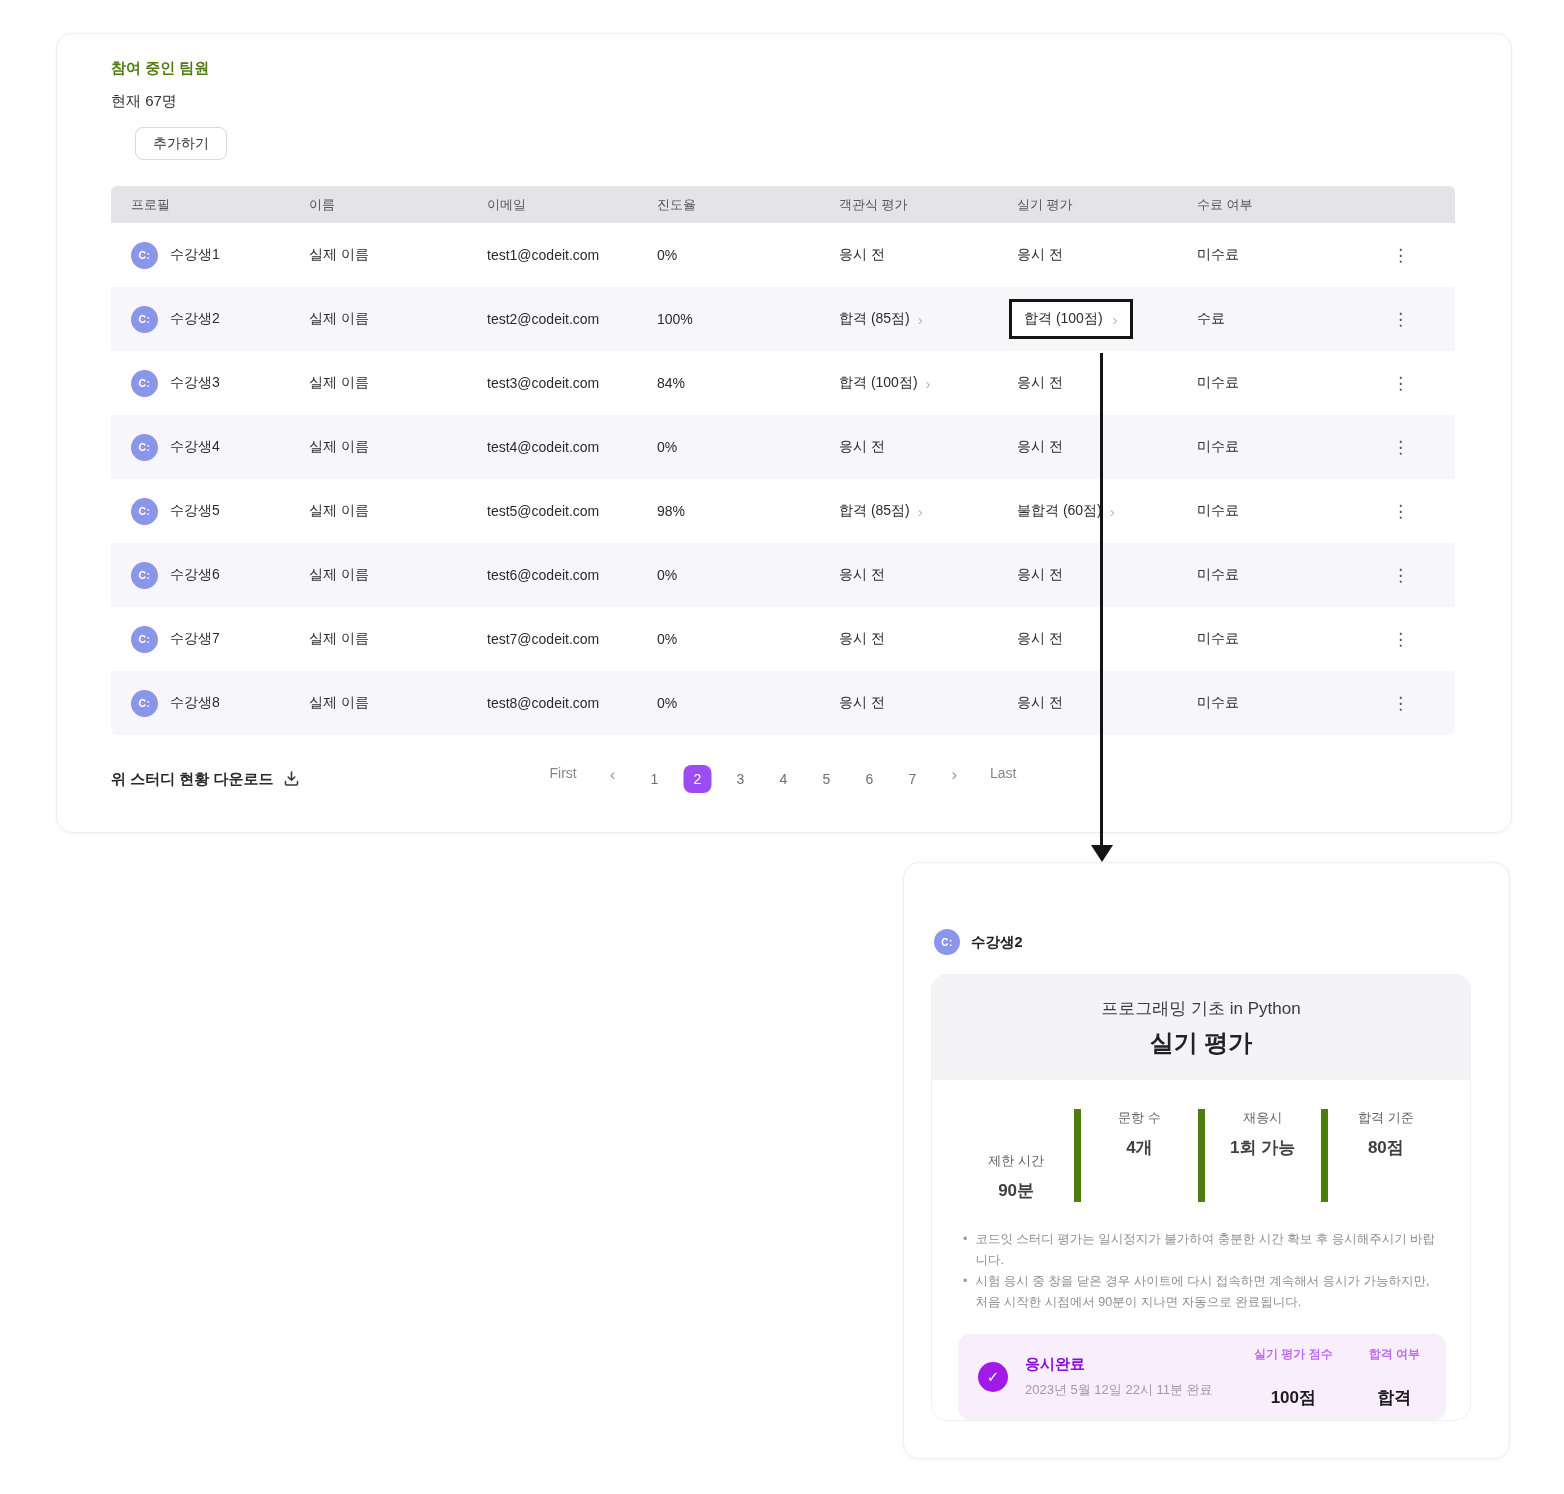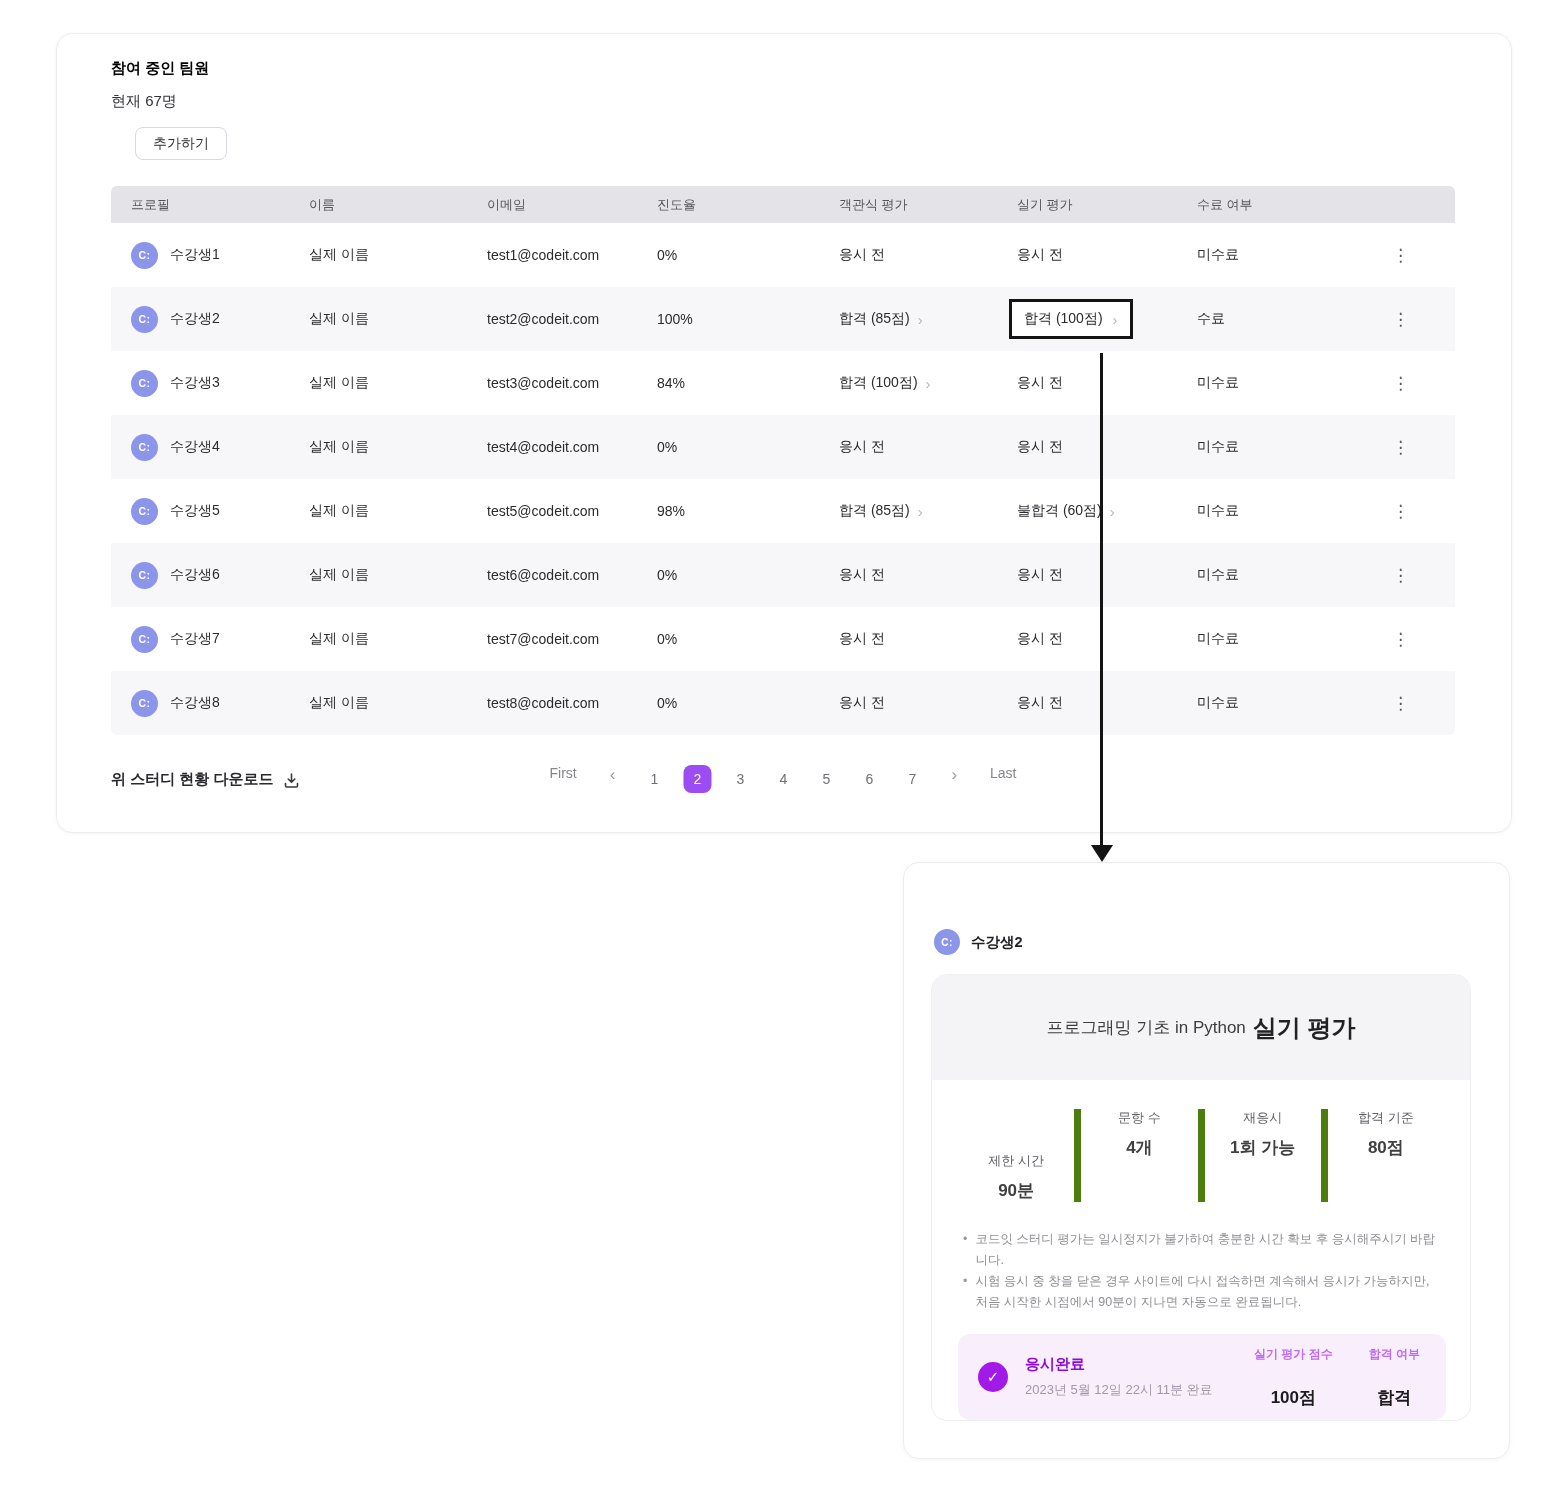--- a/index.html
+++ b/index.html
@@ -6,21 +6,21 @@
   html, body { width: 1564px; height: 1494px; background: #ffffff;
     font-family: "Liberation Sans", "DejaVu Sans", sans-serif; color: #2b2b2f; }
   #stage { position: relative; width: 1564px; height: 1494px; overflow: hidden; }
 
   .card { position: absolute; background: #fff; border: 1px solid #ededf0;
     border-radius: 16px; box-shadow: 0 1px 5px rgba(30,30,40,.04); }
 
   
   #members-card { left: 56px; top: 33px; width: 1456px; height: 800px;
     padding: 25px 56px 0 54px; }
-  .card-title { font-size: 15px; font-weight: bold; color: #000000; }
+  .card-title { font-size: 15px; font-weight: bold; color: #4d7c0f; }
   .member-count { margin-top: 14px; font-size: 15px; color: #333338; }
   .add-btn { margin-top: 16px; display: inline-flex; align-items: center;
     height: 33px; padding: 0 17px; border: 1px solid #d8d8de; border-radius: 8px;
     background: #fff; font-size: 14px; color: #2e2e33; cursor: pointer; margin-left: 24px; }
 
   .table { margin-top: 26px; border-radius: 6px; overflow: hidden; }
   .trow { display: grid;
     grid-template-columns: 198px 178px 170px 182px 178px 180px 189px 1fr;
     align-items: center; }
   .thead { background: #e4e4e8; height: 37px; font-size: 13px; color: #54545a; }
@@ -32,21 +32,21 @@
     background: #8b95ea; color: #fff; display: flex; align-items: center;
     justify-content: center; font-size: 10.5px; font-weight: bold; letter-spacing: .5px; }
   .avatar.small { width: 26px; height: 26px; font-size: 10px; }
   .chev { color: #b4b4ba; font-size: 15px; line-height: 1; }
   .kebab { color: #55555b; font-size: 17px; cursor: pointer; padding: 4px 6px; }
   .highlight-box { display: inline-flex; align-items: center; gap: 10px;
     border: 3px solid #141414; background: #fff; padding: 8px 12px; margin-left: -8px; }
 
   .table-footer { position: relative; margin-top: 20px; height: 48px;
     display: flex; align-items: center; }
-  .download { display: inline-flex; align-items: flex-end; gap: 9px;
+  .download { display: inline-flex; align-items: flex-start; gap: 9px;
     font-size: 15px; font-weight: 600; color: #29292d; cursor: pointer; }
   .pagination { position: absolute; left: 50%; transform: translateX(-50%);
     display: flex; align-items: flex-start; gap: 15px; font-size: 14px; color: #6f6f75; }
   .page-btn { min-width: 28px; height: 28px; display: flex; align-items: center;
     justify-content: center; border-radius: 8px; cursor: pointer; }
   .page-btn.active { background: #9b4cf2; color: #fff; }
   .page-edge { color: #85858b; padding: 0 8px; cursor: pointer; }
   .page-nav { color: #9a9aa0; font-size: 17px; padding: 0 10px; cursor: pointer; }
 
   
@@ -58,21 +58,21 @@
 
   
   #detail-card { left: 903px; top: 862px; width: 607px; height: 597px;
     padding: 66px 30px 0 27px; }
   .member-chip { display: flex; align-items: center; gap: 11px; margin-left: 3px; }
   .member-chip .name { font-size: 14.5px; font-weight: bold; color: #222226; }
 
   .exam-panel { margin-top: 19px; width: 540px; border: 1px solid #efeff2;
     border-radius: 16px; overflow: hidden; background: #fff; }
   .panel-head { background: #f4f4f6; height: 105px; display: flex;
-    flex-direction: row; align-items: center; justify-content: center; gap: 7px; }
+    flex-direction: column; align-items: center; justify-content: center; gap: 7px; }
   .course-title { font-size: 17px; color: #3b3b40; }
   .exam-title { font-size: 24px; font-weight: bold; color: #222226; }
 
   .stats { display: flex; margin: 29px 26px 0; }
   .stat { flex: 1; text-align: center; border-left: 7px solid #4d7c0f; }
   .stat:first-child { border-left: none; margin-top: 43px; }
   .stat-label { font-size: 13px; color: #5e5e64; }
   .stat-value { margin-top: 9px; font-size: 17px; font-weight: bold; color: #404040; }
 
   .notes { margin: 27px 28px 0 31px; }

